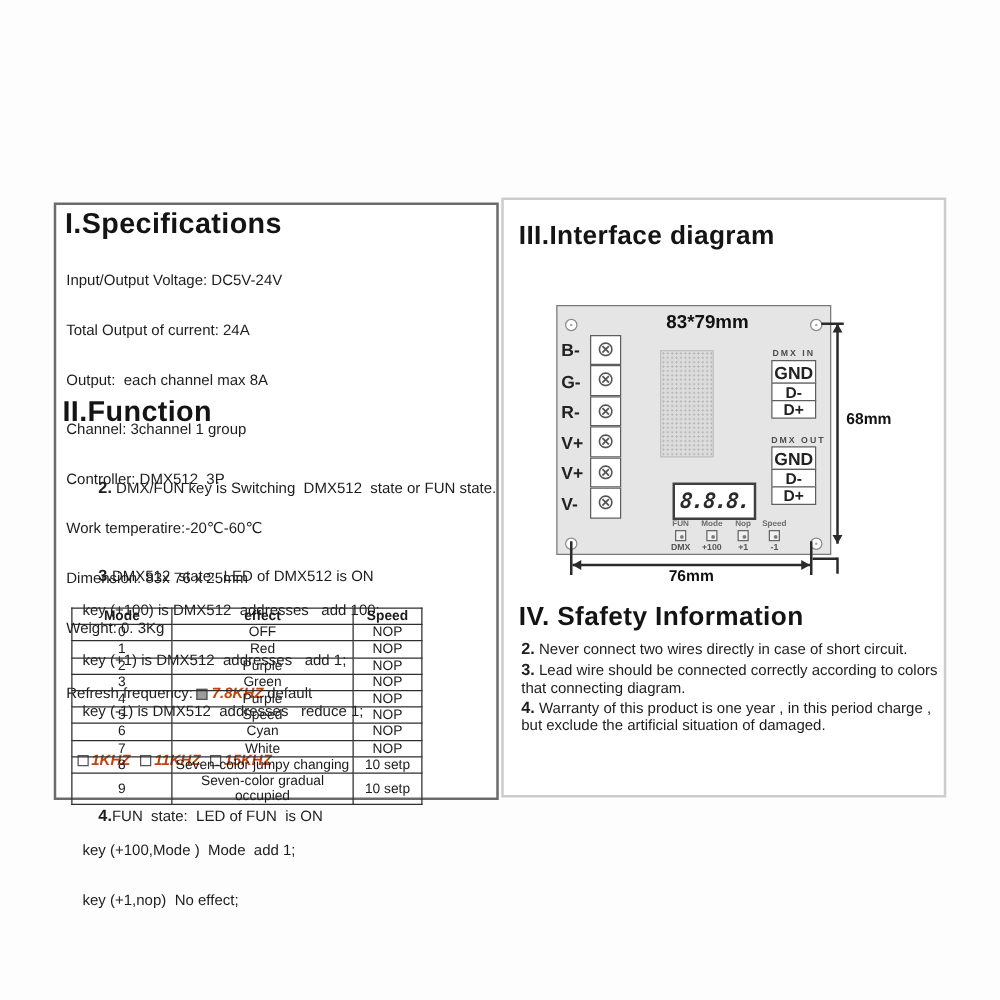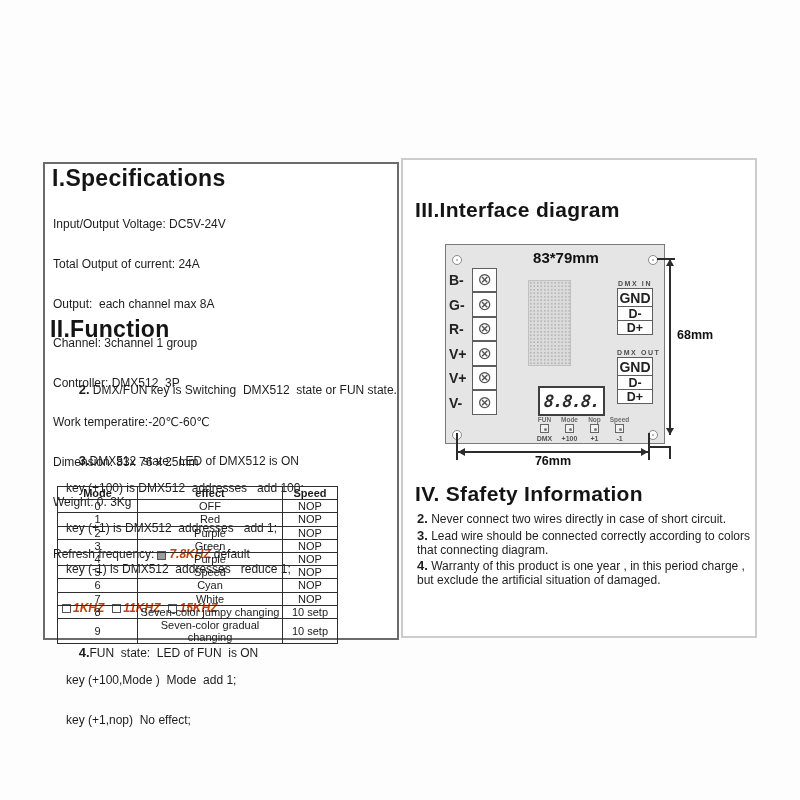--- a/index.html
+++ b/index.html
@@ -31,21 +31,21 @@
   .fn-num { font-weight:bold; font-size:13px; }
   .fn-sub { margin-left:14px; }
 
   
   .mode-table { position:absolute; left:12px; top:322px; border-collapse:collapse; table-layout:fixed; }
   .mode-table td, .mode-table th { border:1.5px solid #2e2e2e; font-size:11px; text-align:center; height:13.2px; padding:0; line-height:12px; color:#1b1b1b; }
   .mode-table th { font-weight:bold; }
   .col-mode { width:80px; } .col-effect { width:145px; } .col-speed { width:55px; }
 
   
-  .iface-title { left:12px; top:38px; font-size:21px; }
+  .iface-title { left:12px; top:17px; font-size:21px; }
   .board { position:absolute; left:42px; top:84px; width:220px; height:200px; border:1.5px solid #7a7a7a; background:#e5e5e5; }
   .screw { position:absolute; width:10px; height:10px; border:1.5px solid #8a8a8a; border-radius:50%; background:#fff; }
   .screw::after { content:""; position:absolute; left:2.5px; top:2.5px; width:2px; height:2px; border-radius:50%; background:#aaa; }
   .board-size { position:absolute; left:60px; top:4px; width:120px; text-align:center; font-size:15px; font-weight:bold; color:#111; }
 
   .terminals { position:absolute; left:3px; top:23px; }
   .trow { display:flex; align-items:center; height:24.5px; }
   .tlabel { width:23px; font-size:14px; font-weight:bold; color:#222; }
   .tcell { width:25px; height:24.5px; margin-top:-1px; border:1px solid #5e5e5e; display:flex; align-items:center; justify-content:center; font-size:17px; color:#555; background:#fff; }
 
@@ -192,21 +192,21 @@
             <td>White</td>
             <td>NOP</td>
           </tr>
       <tr>
             <td>8</td>
             <td>Seven-color jumpy changing</td>
             <td>10 setp</td>
           </tr>
       <tr>
             <td>9</td>
-            <td>Seven-color gradual changing</td>
+            <td>Seven-color gradual occupied</td>
             <td>10 setp</td>
           </tr>
     </tbody>
       </table>
   </div>
 
   <div class="panel panel-right">
 
     <div class="h-big iface-title">III.Interface diagram</div>
 

